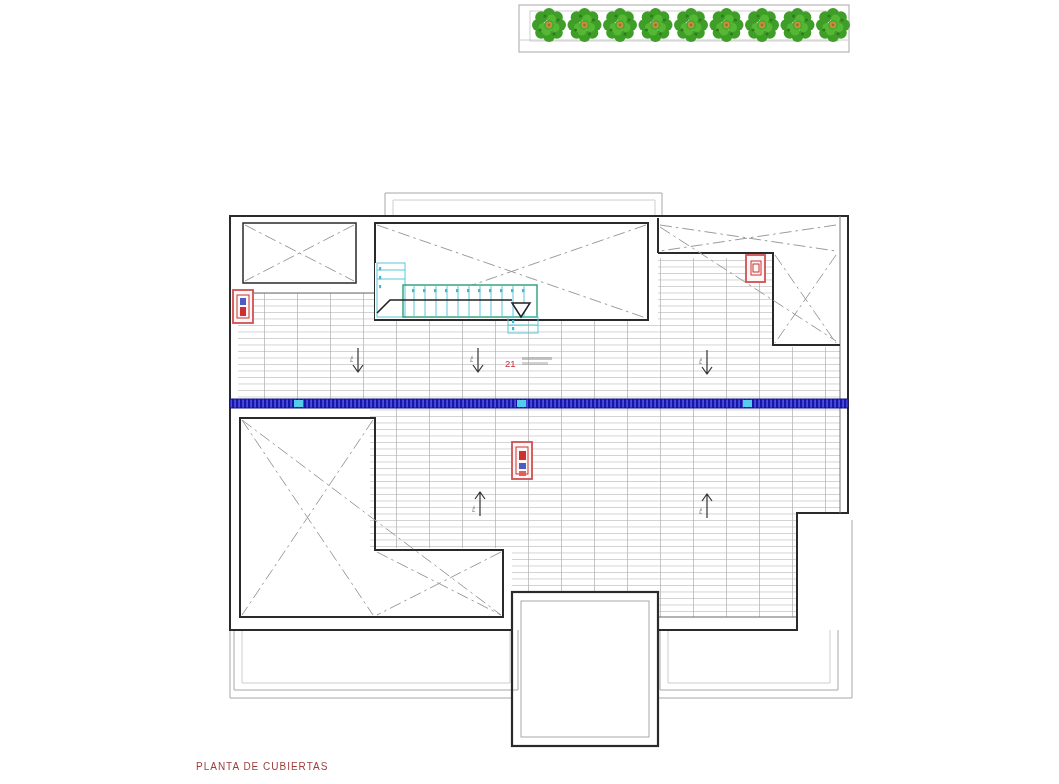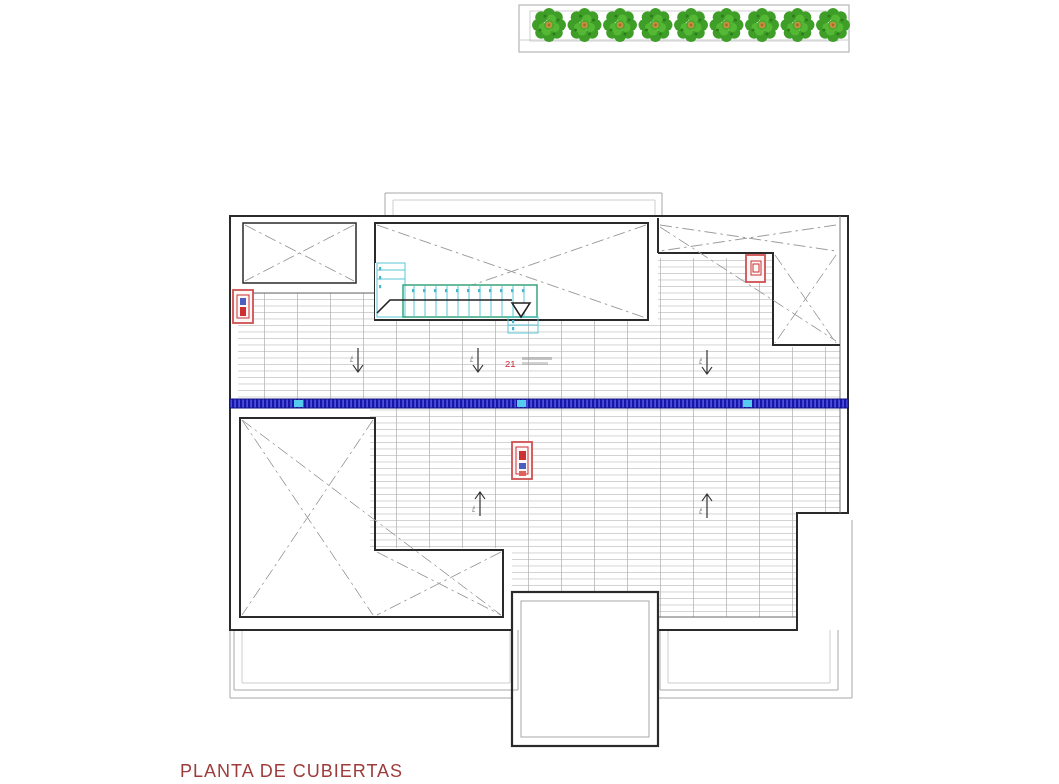--- a/index.html
+++ b/index.html
@@ -8,21 +8,21 @@
   svg{position:absolute;left:0;top:0;}
   .xline{stroke:#9c9c9c;stroke-width:1;stroke-dasharray:12 4 2.5 4;fill:none;}
   .blk{stroke:#2a2a2a;fill:none;}
   .thin{stroke:#a8a8a8;stroke-width:1;fill:none;}
   .thin2{stroke:#c2c2c2;stroke-width:0.8;fill:none;}
   .cyan{stroke:#5bc8d8;stroke-width:1;fill:none;}
   .red-out{stroke:#d05050;stroke-width:1.8;fill:#fdf7f7;}
   .red-in{stroke:#cc3333;stroke-width:1;fill:none;}
   .arrow{stroke:#333;stroke-width:1.2;fill:none;}
   .slope-txt{font-family:"Liberation Sans",sans-serif;font-size:4px;fill:#777;}
-  .plan-title{position:absolute;left:180px;top:761px;font-size:18px;letter-spacing:1px;
+  .plan-title{position:absolute;left:196px;top:761px;font-size:10px;letter-spacing:1px;
               color:#9e3c3c;font-family:"Liberation Sans",sans-serif;}
   .num21{font-family:"Liberation Sans",sans-serif;font-size:9.5px;fill:#d02535;}
 </style>
 </head>
 <body>
 
 <div class="canvas">
 <svg width="1059" height="784" viewBox="0 0 1059 784">
   <defs>
     <pattern id="tile" width="33" height="6.5" patternUnits="userSpaceOnUse">

